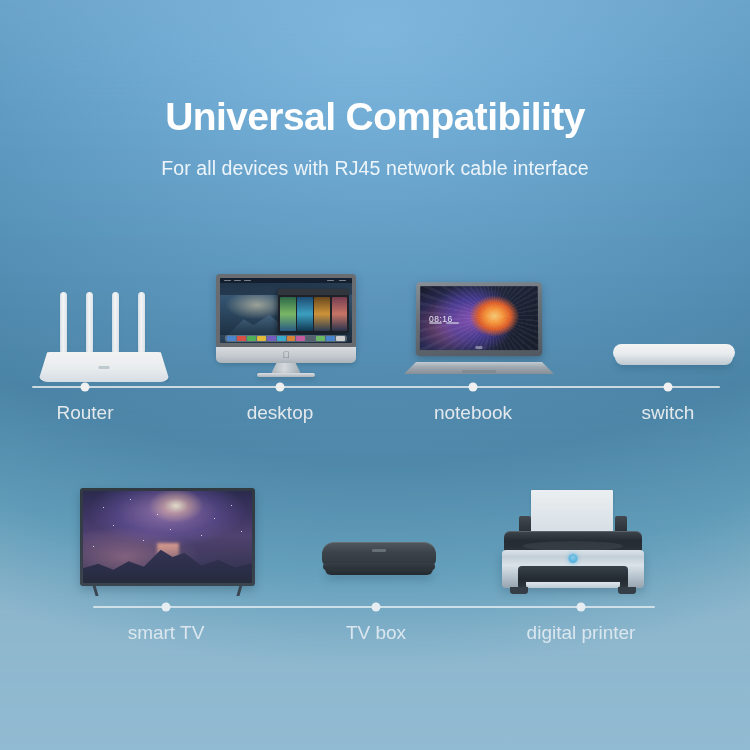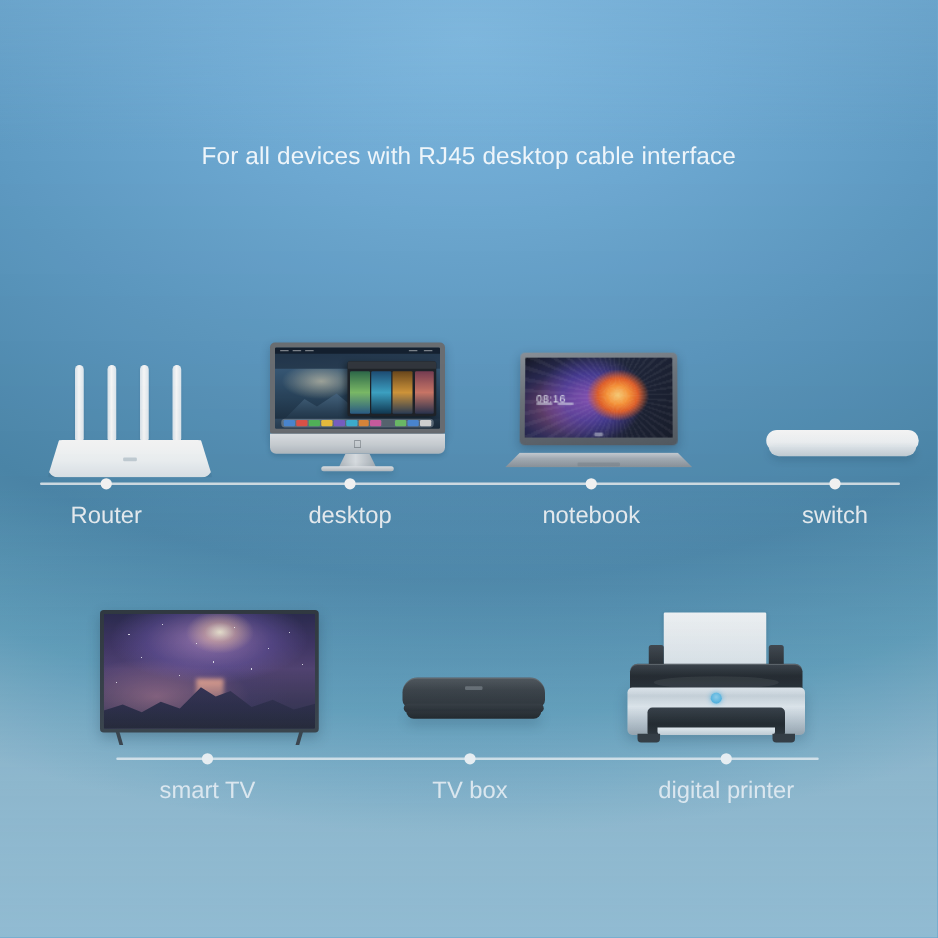--- a/index.html
+++ b/index.html
@@ -174,21 +174,22 @@
      background:linear-gradient(180deg,#f4f7f9,#cdd5db);}
   .pr .ftL,.pr .ftR{position:absolute;top:97px;width:18px;height:7px;border-radius:0 0 3px 3px;background:#22262b;}
   .pr .ftL{left:8px;} .pr .ftR{right:8px;}
 </style>
 </head>
 <body>
 
 <div class="stage">
 
   <div class="hdr">
-    <p class="subtitle">For all devices with RJ45 desktop cable interface</p>
+    <h1 class="title">Universal Compatibility</h1>
+    <p class="subtitle">For all devices with RJ45 network cable interface</p>
   </div>
 
   <div class="row" style="top:264px;height:118px;">
 
     <div class="dev router">
       <span class="ant a1"></span>
       <span class="ant a2"></span>
       <span class="ant a3"></span>
       <span class="ant a4"></span>
       <span class="body"></span>

